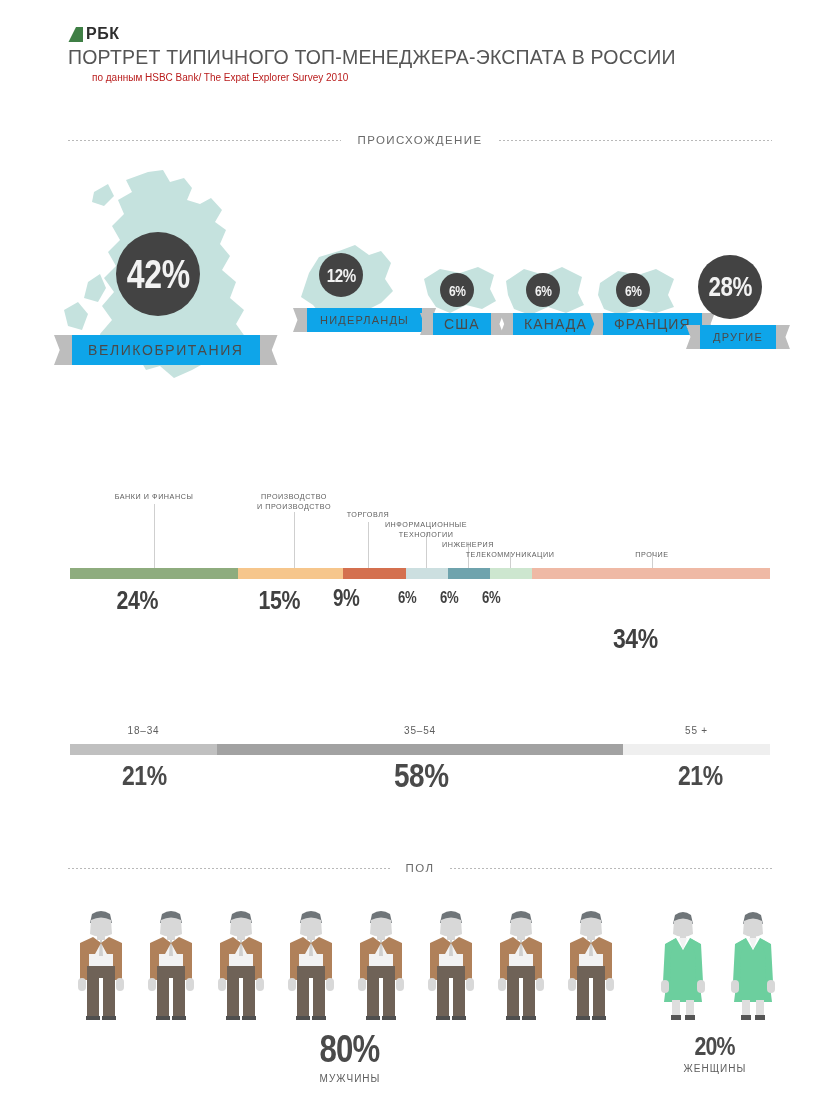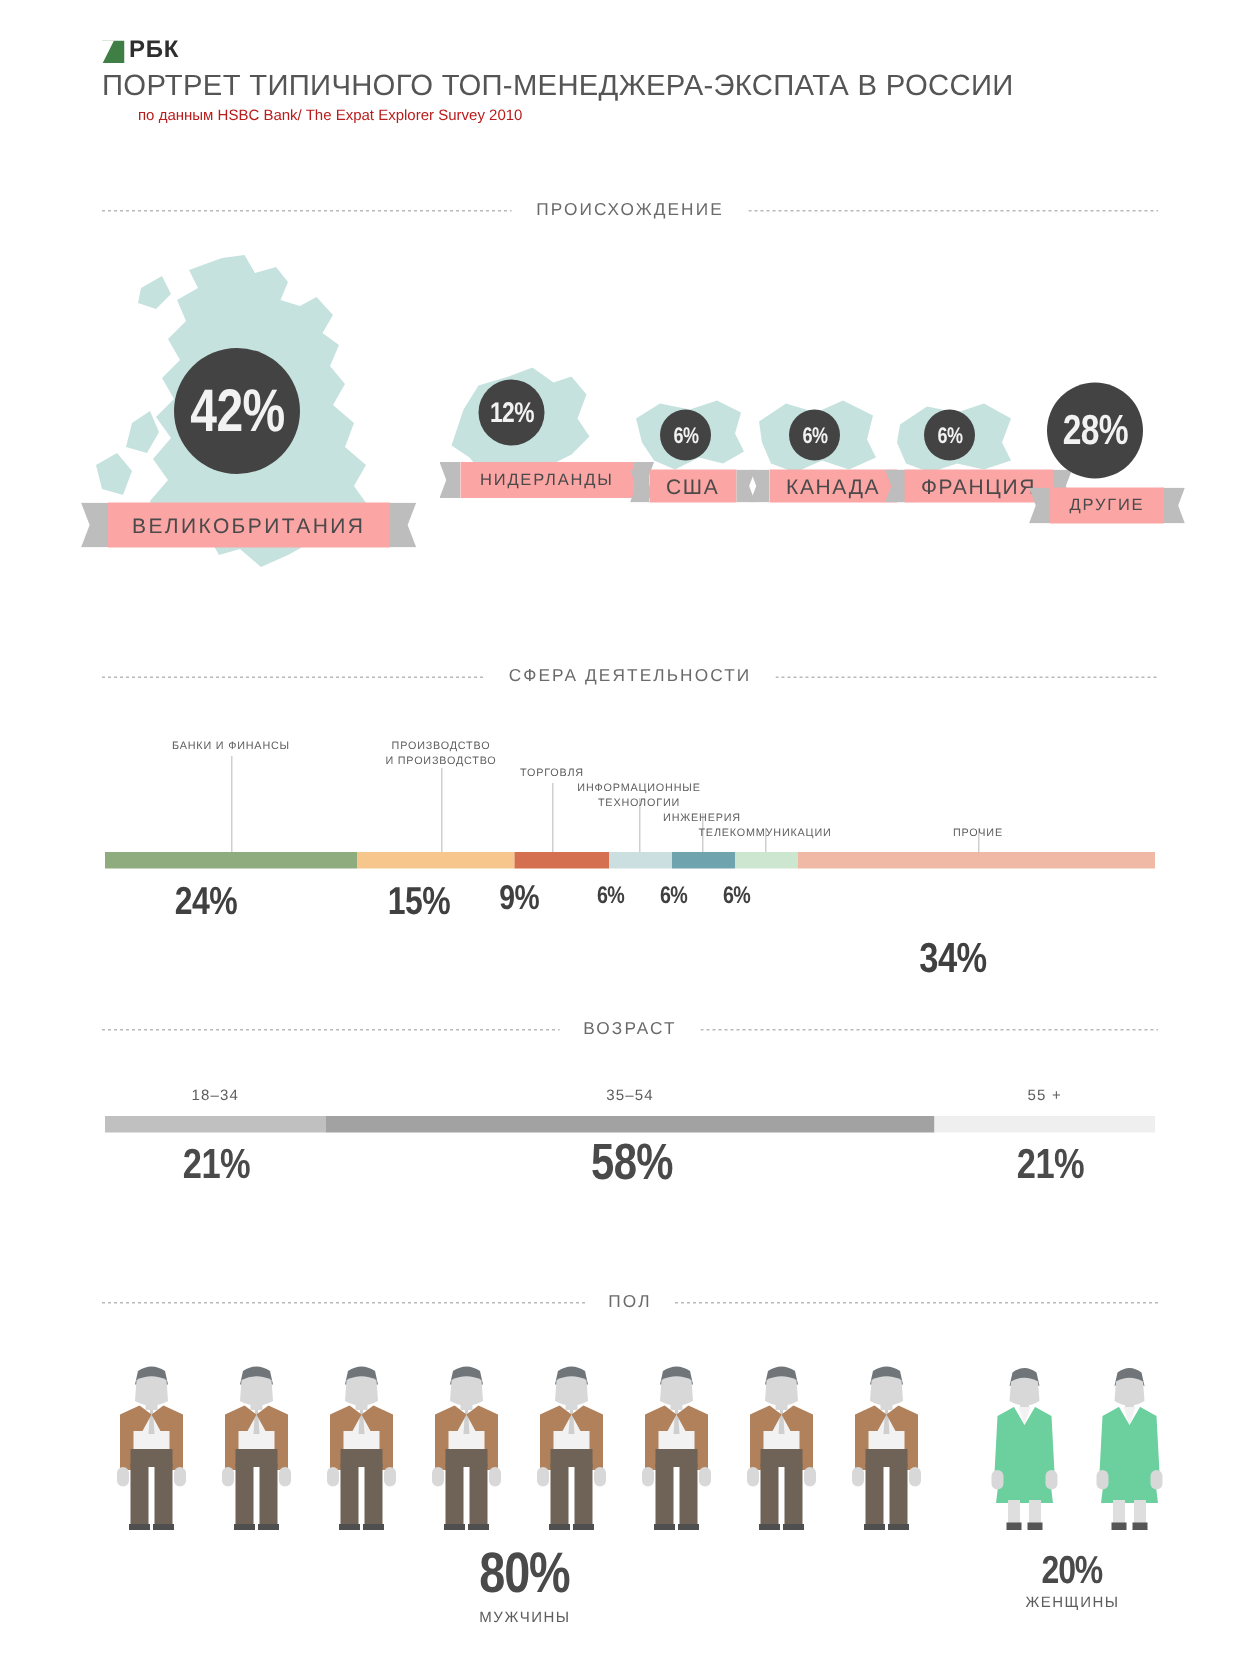--- a/index.html
+++ b/index.html
@@ -40,21 +40,21 @@
   .bubble{position:absolute;border-radius:50%;background:#434343;
       display:flex;align-items:center;justify-content:center;}
   .bubble span{font-family:"Liberation Sans Narrow","Liberation Sans",sans-serif;
       font-weight:bold;color:#f2f2f2;letter-spacing:-0.5px;line-height:1;
       transform:scaleX(.8);display:inline-block;}
 
   .ribbon{position:absolute;display:flex;align-items:center;height:22px;}
   .ribbon .tail{width:13px;height:22px;background:#bdbdbd;
       clip-path:polygon(0 0,100% 0,100% 100%,0 100%,32% 50%);}
   .ribbon .tail.right{clip-path:polygon(0 0,100% 0,68% 50%,100% 100%,0 100%);}
-  .ribbon .body{background:#fca5a5;height:22px;display:flex;align-items:center;
+  .ribbon .body{background:#0ea5e9;height:22px;display:flex;align-items:center;
       justify-content:center;padding:0 11px;box-sizing:border-box;}
   .ribbon .body span{font-size:14px;letter-spacing:1.1px;color:#4a4a4a;white-space:nowrap;}
   .ribbon.big{height:30px;}
   .ribbon.big .tail{height:30px;width:18px;}
   .ribbon.big .body{height:30px;padding:0 16px;}
   .ribbon.big .body span{font-size:14px;letter-spacing:1.6px;}
   .ribbon.mid{height:24px;}
   .ribbon.mid .tail{height:24px;width:14px;}
   .ribbon.mid .body{height:24px;padding:0 13px;}
   .ribbon.mid .body span{font-size:11px;letter-spacing:1.2px;}
@@ -201,25 +201,20 @@
       <div class="ribbon mid" style="left:-2px;top:70px;">
         <span class="tail"></span>
         <span class="body">
             <span>ДРУГИЕ</span>
           </span>
         <span class="tail right"></span>
       </div>
     </div>
   </div>
 
-  <div class="sec" style="top:445px;">
-    <span class="rule"></span>
-    <span class="sec-label">СФЕРА ДЕЯТЕЛЬНОСТИ</span>
-    <span class="rule"></span>
-  </div>
 
   <div class="sphere">
 
     <div class="sbar">
       <span class="seg" style="width:24%;background:#8eac7e;"></span>
       <span class="seg" style="width:15%;background:#f6c68c;"></span>
       <span class="seg" style="width:9%;background:#d4704f;"></span>
       <span class="seg" style="width:6%;background:#ccdfe0;"></span>
       <span class="seg" style="width:6%;background:#6fa3ad;"></span>
       <span class="seg" style="width:6%;background:#cde6cf;"></span>
@@ -267,25 +262,20 @@
     <div class="spct" style="left:396px;top:120px;width:62px;font-size:16px;">
       <span>6%</span></div>
     <div class="spct" style="left:438px;top:120px;width:62px;font-size:16px;">
       <span>6%</span></div>
     <div class="spct" style="left:480px;top:120px;width:62px;font-size:16px;">
       <span>6%</span></div>
     <div class="spct" style="left:608px;top:115px;width:88px;font-size:28px;margin-top:40px;">
       <span>34%</span></div>
   </div>
 
-  <div class="sec" style="top:680px;">
-    <span class="rule"></span>
-    <span class="sec-label">ВОЗРАСТ</span>
-    <span class="rule"></span>
-  </div>
 
   <div class="age">
     <div class="abar">
       <span class="seg" style="width:21%;background:#c0c0c0;"></span>
       <span class="seg" style="width:58%;background:#a2a2a2;"></span>
       <span class="seg" style="width:21%;background:#efefef;"></span>
     </div>
 
     <div class="alabel" style="left:70px;top:25px;width:147px;">18–34</div>
     <div class="alabel" style="left:217px;top:25px;width:406px;">35–54</div>

